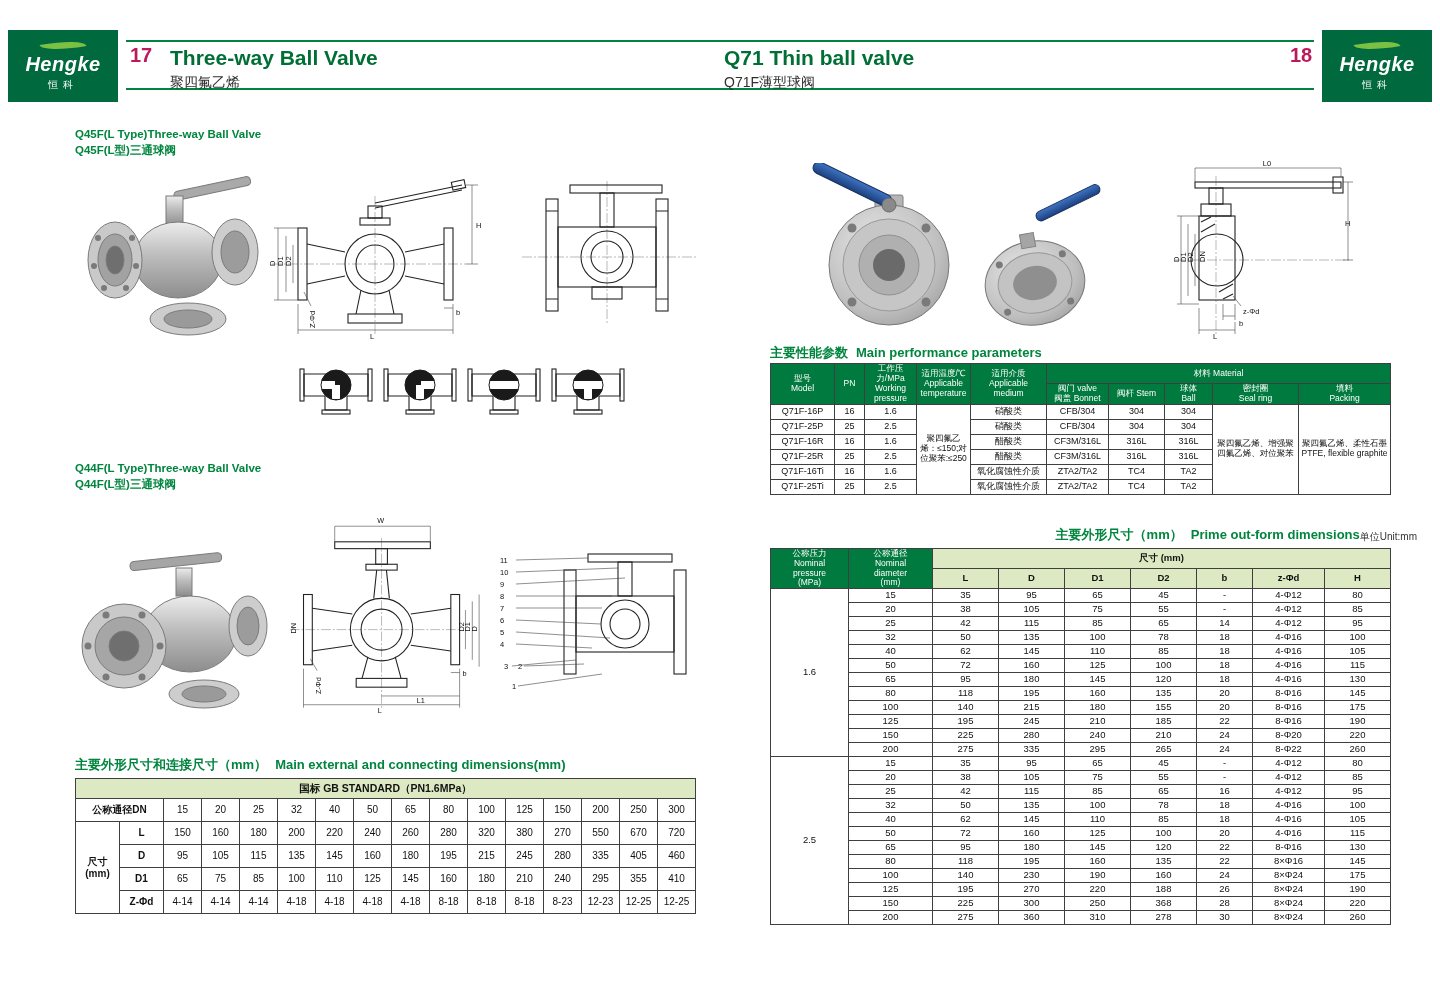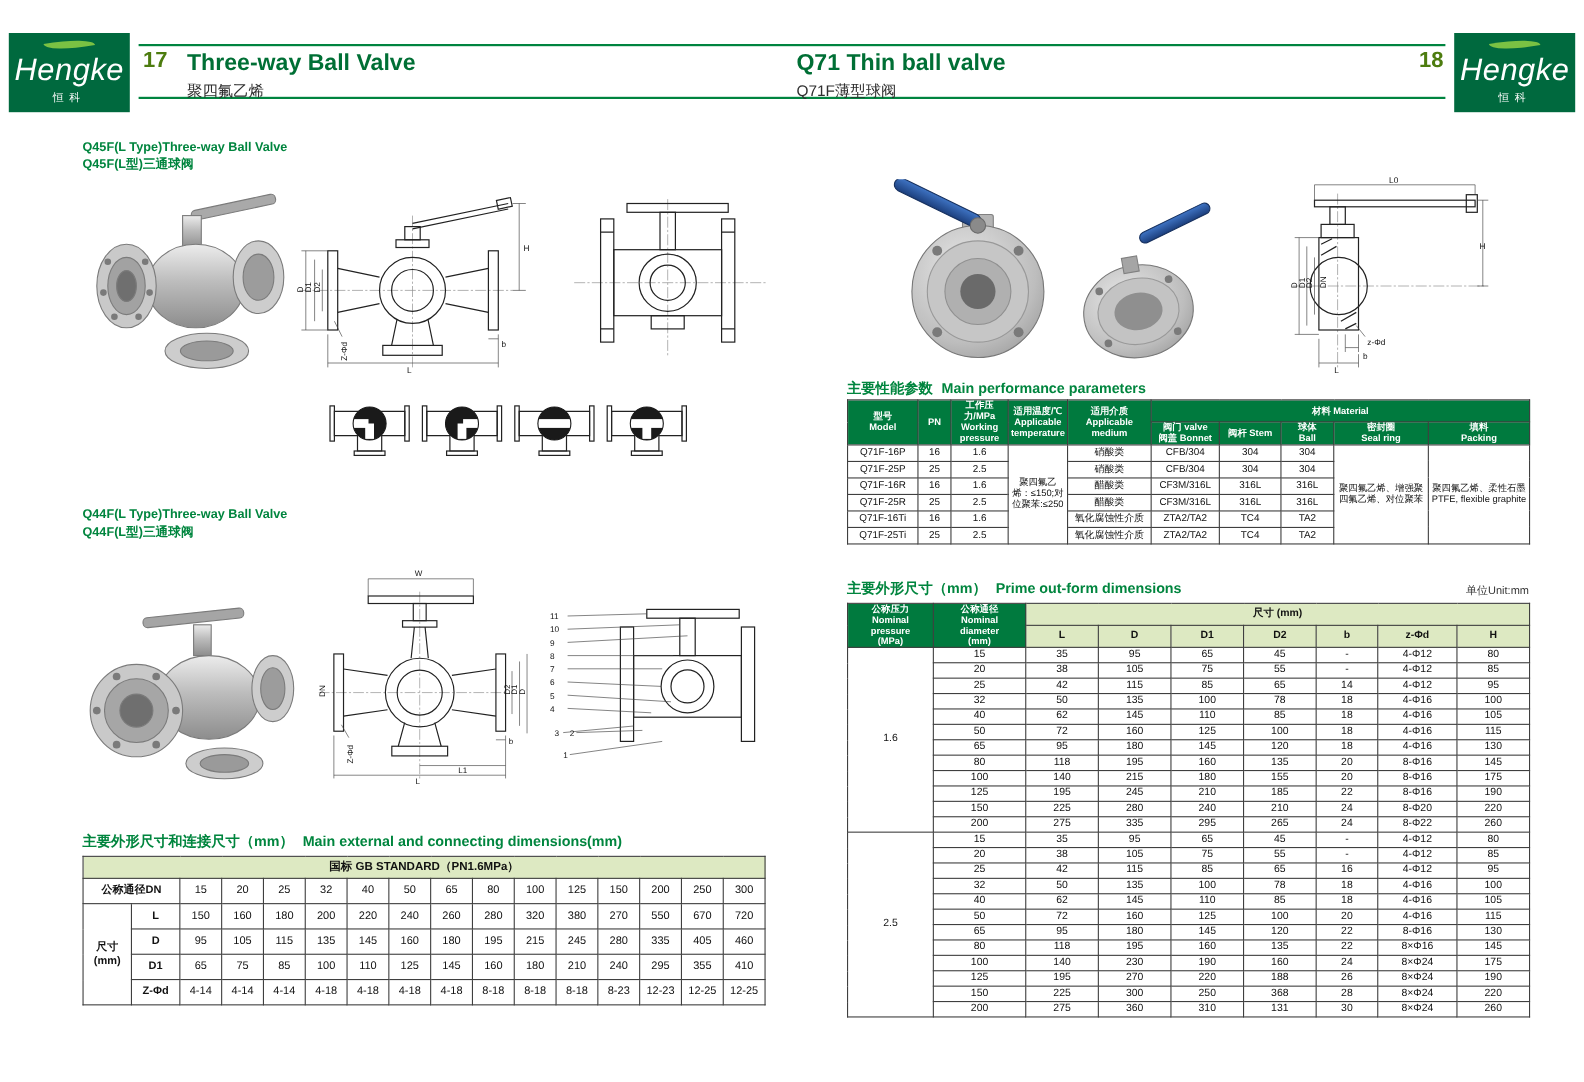--- a/index.html
+++ b/index.html
@@ -3,46 +3,46 @@
 <meta charset="utf-8">
 <style>
   *{box-sizing:border-box;margin:0;padding:0}
   html,body{width:1440px;height:984px;background:#fff;font-family:"Liberation Sans",sans-serif;position:relative;overflow:hidden}
   .abs{position:absolute}
   .img{position:absolute}
   
   .logo-block{position:absolute;top:30px;width:110px;height:72px;background:#00693e;color:#fff;display:flex;flex-direction:column;align-items:center;justify-content:center}
   .logo-left{left:8px}.logo-right{right:8px}
   .leaf{width:46px;height:9px;background:#7ac143;border-radius:0 100% 0 100%;transform:rotate(-10deg);margin-bottom:3px}
-  .logo-brand{font-style:italic;font-weight:normal;font-size:28px;letter-spacing:.5px}
+  .logo-brand{font-style:italic;font-weight:bold;font-size:20px;letter-spacing:.5px}
   .logo-cn{font-size:10px;margin-top:2px;letter-spacing:5px}
   .rule{position:absolute;left:126px;width:1188px;height:2px;background:#00843f}
   .rule-top{top:40px}.rule-bottom{top:88px}
-  .pagenum{position:absolute;color:#4d7c0f;font-weight:bold;font-size:20px}
+  .pagenum{position:absolute;color:#be185d;font-weight:bold;font-size:20px}
   .title-en{font-size:21px;font-weight:bold;color:#006f35;line-height:24px}
   .title-cn{font-size:14px;color:#2f2f2f;margin-top:4px}
   .sec-label{position:absolute;color:#00853e;font-weight:bold;font-size:11.5px;line-height:16px}
   .tbl-title{position:absolute;color:#00853e;font-weight:bold;font-size:13px}
   .tbl-title .en{margin-left:8px}
   .unit{color:#333;font-weight:normal;font-size:10px}
   
   table.tbl{border-collapse:collapse;table-layout:fixed;position:absolute;background:#fff}
   .tbl td{border:1px solid #3f3f3f;text-align:center;vertical-align:middle;padding:0 2px;white-space:pre-line;color:#111;line-height:1.15}
   #gb-table{font-size:10px}
   #gb-table td{height:23px}
   #gb-table .std{height:20px;font-size:10.5px}
   #perf-table{font-size:9px}
   #perf-table td{height:15px}
   #perf-table .hdr-dark{font-size:8.5px;height:20px}
   #perf-table .small{font-size:8.5px}
   #outform-table{font-size:9.5px}
   #outform-table td{height:14px}
   #outform-table .hdr-dark{font-size:8.5px}
   .hdr-light{background:#dde9c2;font-weight:bold}
-  .hdr-dark{background:#007a3e;color:#fff !important;font-weight:bold}
+  .hdr-dark{background:#007a3e;color:#fff !important;font-weight:normal}
   .lbl{font-weight:bold}
   
   svg text{font-family:"Liberation Sans",sans-serif}
   svg .cl line{stroke:#8a8a8a;stroke-width:.6;stroke-dasharray:10 2 2 2}
   svg .ln{stroke:#222;fill:none;stroke-width:1.1}
   svg .dim{stroke:#444;stroke-width:.6;fill:none}
   svg .lab text{font-size:7.5px;fill:#111}
   .flow-row{position:absolute;left:298px;top:352px;display:flex;gap:8px}
 </style>
 </head>
@@ -642,21 +642,21 @@
         <td>25</td>
         <td>2.5</td>
         <td>氧化腐蚀性介质</td>
         <td>ZTA2/TA2</td>
         <td>TC4</td>
         <td>TA2</td>
       </tr>
     </tbody>
   </table>
 
-<div class="tbl-title" style="left:770px;top:526px;width:620px;display:flex;justify-content:space-between;align-items:flex-end">
+<div class="tbl-title" style="left:797px;top:526px;width:620px;display:flex;justify-content:flex-end;align-items:flex-end">
   <span>
     <span>主要外形尺寸（mm）</span><span class="en">Prime out-form dimensions</span>
   </span>
   <span class="unit">单位Unit:mm</span>
 </div>
 <table class="tbl" id="outform-table" style="left:770px;top:548px;width:620px">
   <colgroup>
     <col style="width:78px">
       <col style="width:84px">
       <col style="width:66px">
@@ -918,19 +918,19 @@
         <td>368</td>
         <td>28</td>
         <td>8×Φ24</td>
         <td>220</td>
       </tr>
       <tr>
         <td>200</td>
         <td>275</td>
         <td>360</td>
         <td>310</td>
-        <td>131</td>
+        <td>278</td>
         <td>30</td>
         <td>8×Φ24</td>
         <td>260</td>
       </tr>
     </tbody>
   </table>
 
 </body></html>

